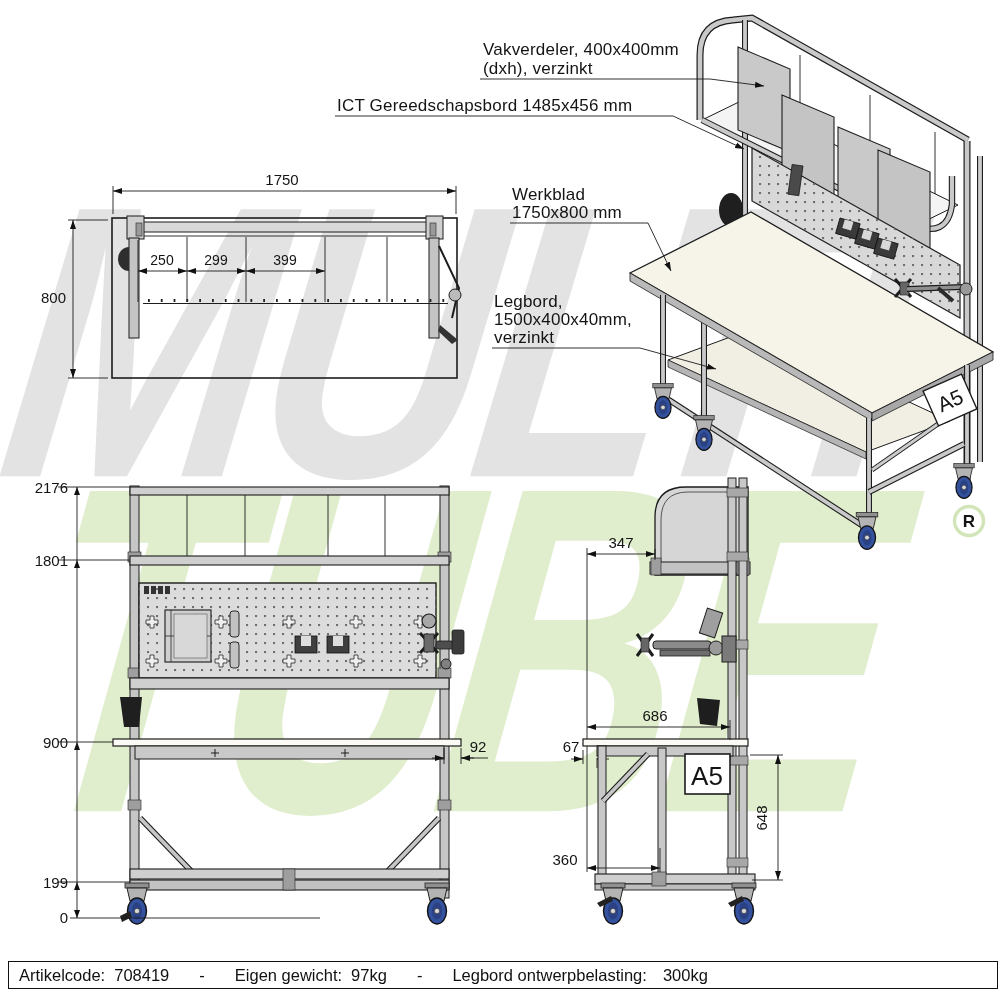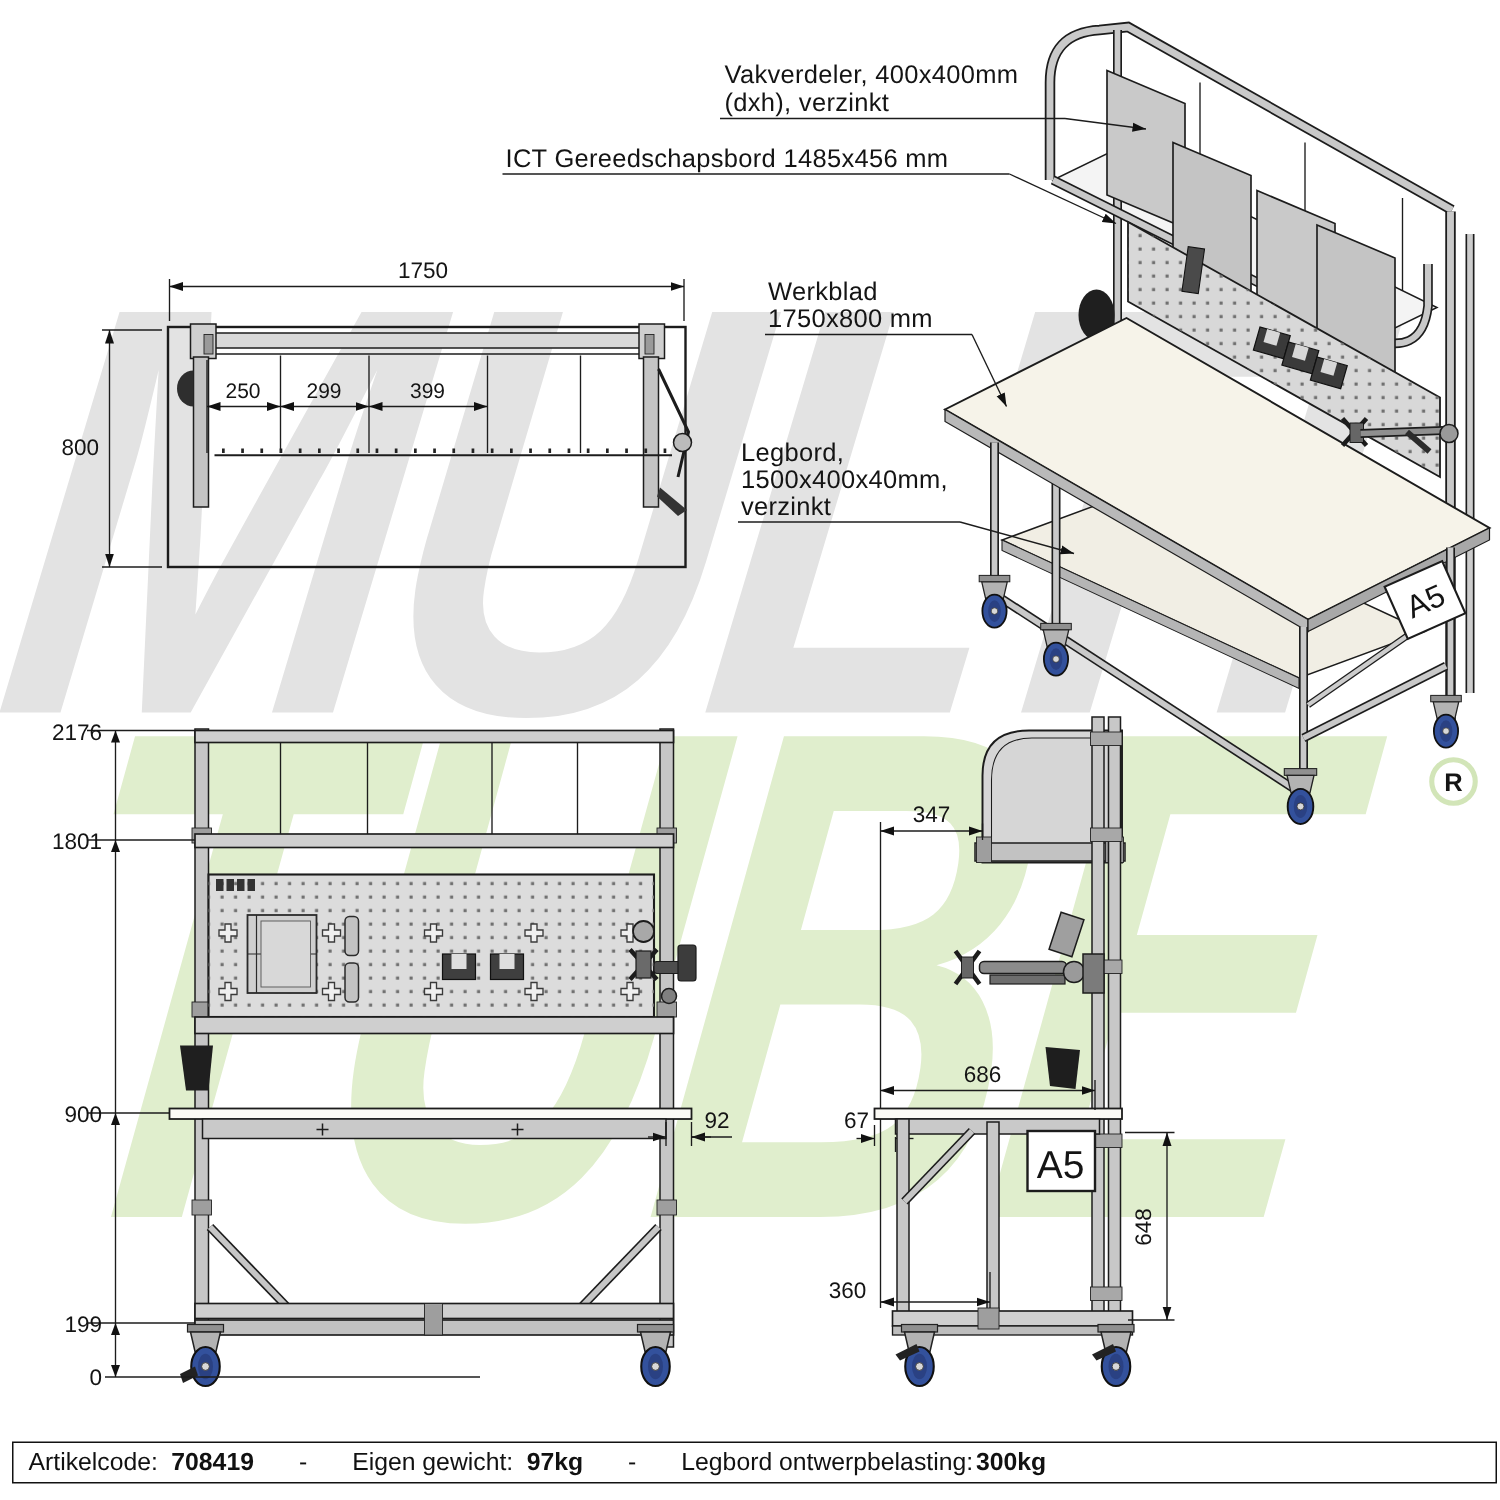--- a/index.html
+++ b/index.html
@@ -10,21 +10,21 @@
   #wm-multi{left:40px;top:148px;font-size:318px;letter-spacing:-12px;color:#e3e3e3;
             transform:skewX(-8deg) scaleY(1.22);}
   #wm-tube{left:70px;top:418px;font-size:328px;letter-spacing:-12px;color:#e0eecd;
            transform:skewX(-8deg) scaleY(1.42);}
   svg text{font-family:"Liberation Sans", sans-serif;fill:#141414;}
   .dim{font-size:15px;}
   .lbl{font-size:17px;letter-spacing:0.2px;}
   .thin{stroke:#1c1c1c;stroke-width:0.9;fill:none;}
   #footer{position:absolute;left:8px;top:961px;width:978px;height:26px;border:1.6px solid #111;
           display:flex;align-items:center;font-size:16.5px;color:#111;padding-left:10px;}
-  #footer .f-val{font-weight:700;margin-left:9px;}
+  #footer .f-val{font-weight:400;margin-left:9px;}
   #footer .f-sep{margin:0 30px;}
 </style>
 </head>
 <body>
 
 <div id="stage">
 
   <div class="wm" id="wm-multi">MULTI</div>
   <div class="wm" id="wm-tube">TUBE</div>
 
@@ -387,16 +387,16 @@
   </svg>
 
   <div id="footer">
     <span>Artikelcode:</span>
     <span class="f-val">708419</span>
     <span class="f-sep">-</span>
     <span>Eigen gewicht:</span>
     <span class="f-val">97kg</span>
     <span class="f-sep">-</span>
     <span>Legbord ontwerpbelasting:</span>
-    <span class="f-val" style="margin-left:2px">300kg</span>
+    <span class="f-val" style="margin-left:16px">300kg</span>
   </div>
 
 </div>
 
 </body></html>

